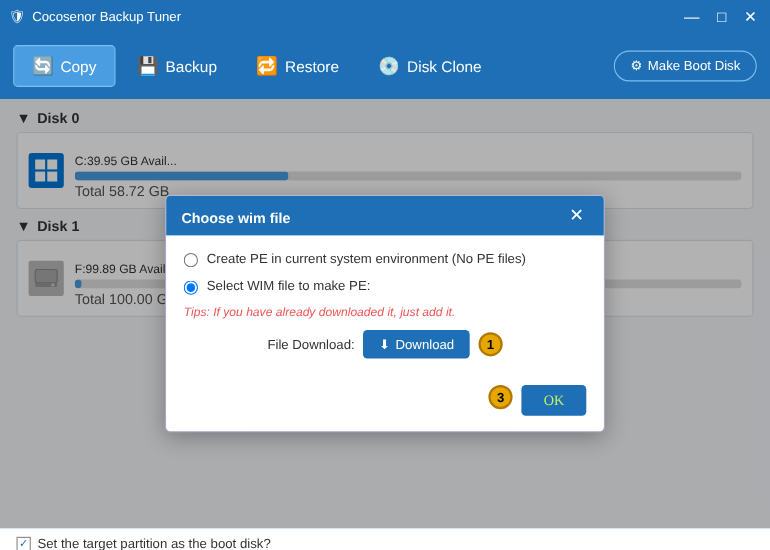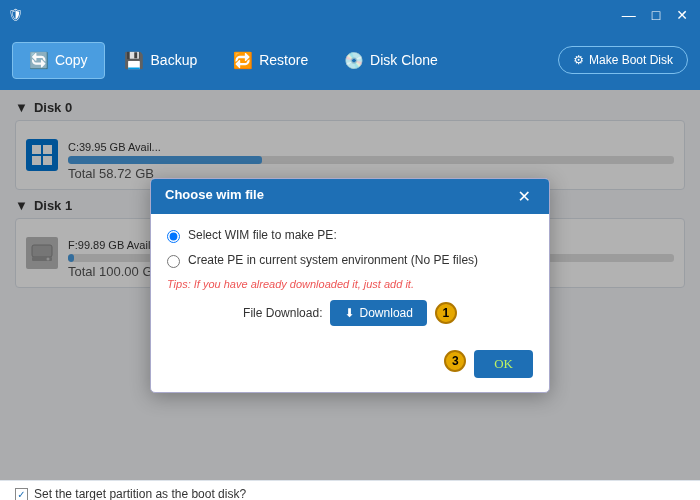--- a/index.html
+++ b/index.html
@@ -115,21 +115,21 @@
       border: 1px solid #aac;
       border-radius: 5px;
       width: 400px;
       box-shadow: 0 4px 20px rgba(0,0,0,0.3);
       overflow: hidden;
     }
     .modal-header {
       background: #1e6fb5;
       color: white;
       padding: 8px 14px;
-      display: flex; align-items: flex-start; justify-content: space-between;
+      display: flex; align-items: flex-end; justify-content: space-between;
       font-size: 13px; font-weight: 600;
     }
     .modal-close {
       background: none; border: none; color: white;
       font-size: 16px; cursor: pointer; padding: 0 4px;
     }
     .modal-body { padding: 14px 16px; }
     .radio-option { display: flex; align-items: flex-start; gap: 8px; margin-bottom: 10px; font-size: 12px; color: #333; }
     .radio-option input[type=radio] { margin-top: 2px; }
     .tips-text { color: #e55; font-size: 11px; margin-bottom: 10px; font-style: italic; }
@@ -169,20 +169,21 @@
       width: 13px; height: 13px; border: 1px solid #888; display: inline-block; background: white;
       display: flex; align-items: center; justify-content: center; font-size: 10px; color: #1e6fb5;
     }
   </style>
 </head>
 <body>
 
 <div class="title-bar">
   <div class="title-bar-left">
     <span>🛡</span>
+    <span>Cocosenor Backup Tuner</span>
   </div>
   <div class="title-bar-right">
     <button class="title-btn">—</button>
     <button class="title-btn">□</button>
     <button class="title-btn">✕</button>
   </div>
 </div>
 
 <div class="toolbar">
   <button class="tool-btn active">
@@ -260,27 +261,27 @@
     <div class="modal">
 
       <div class="modal-header">
         <span>Choose wim file</span>
         <button class="modal-close">✕</button>
       </div>
 
       <div class="modal-body">
 
         <div class="radio-option">
+          <input type="radio" name="wim-option" style="">
+          <span>Create PE in current system environment (No PE files)</span>
+        </div>
+
+        <div class="radio-option">
           <input type="radio" name="wim-option" checked="" style="">
           <span>Select WIM file to make PE:</span>
-        </div>
-
-        <div class="radio-option">
-          <input type="radio" name="wim-option" style="">
-          <span>Create PE in current system environment (No PE files)</span>
         </div>
 
         <div class="tips-text">Tips: If you have already downloaded it, just add it.</div>
 
         <div class="field-row">
           <span class="field-label">File Download:</span>
           <button class="download-btn">
             <span>⬇</span>
             <span>Download</span>
           </button>

